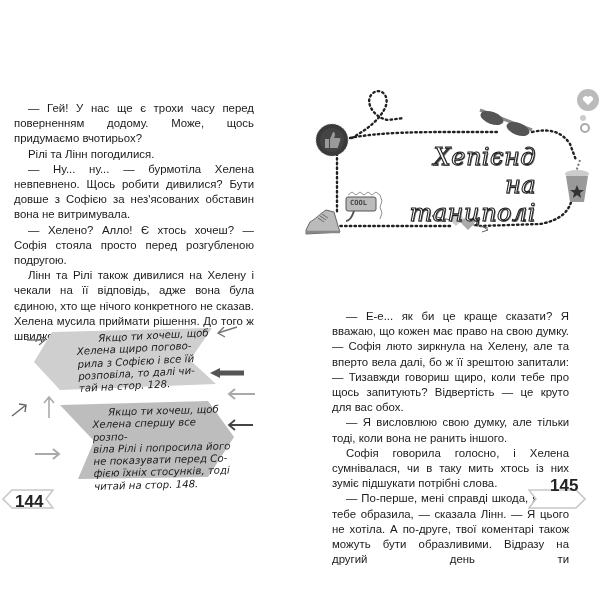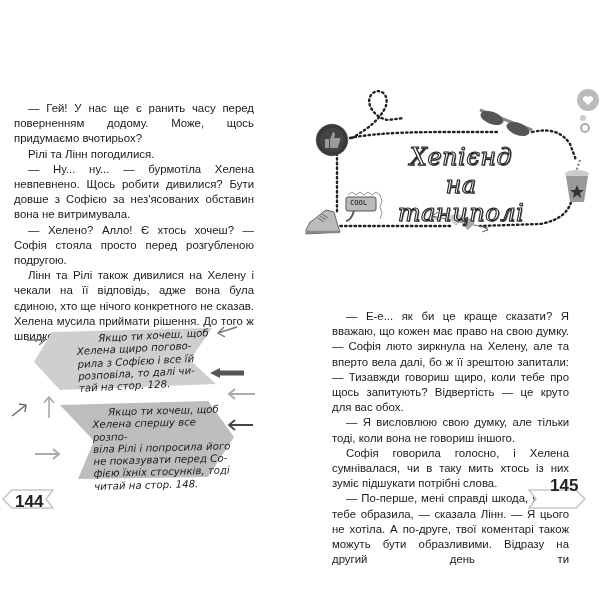--- a/index.html
+++ b/index.html
@@ -21,30 +21,30 @@
 
     .arrow { position:absolute; }
     .page-tab { position:absolute; }
     .page-num { position:absolute; font-size:17px; font-weight:bold; color:#222; }
 
     .title-wrap { position:absolute; left:300px; top:80px; width:300px; height:175px; }
     .title-text { position:absolute; left:86px; top:63px; width:150px; text-align:center;
                   font-family:"DejaVu Serif", serif; font-style:italic; font-size:24px; line-height:28px;
                   color:#ffffff; -webkit-text-stroke:1.1px #222; letter-spacing:0.5px;
                   text-shadow:1px 1px 0 #777; }
-    .title-text span { display:block; }
+    .title-text span { display:block;text-align:right; }
     .cool-badge { position:absolute; font-family:"DejaVu Sans Mono", monospace; font-size:7px; font-weight:bold; color:#444;text-align:right; }
   </style>
 </head>
 <body>
 
 <div class="page left-page">
 
   <div class="para left-text">
-    <p>— Гей! У нас ще є ранить часу перед поверненням додому. Може, щось придумаємо вчотирьох?</p>
+    <p>— Гей! У нас ще є трохи часу перед поверненням додому. Може, щось придумаємо вчотирьох?</p>
     <p>Рілі та Лінн погодилися.</p>
     <p>— Ну... ну... — бурмотіла Хелена невпевнено. Щось робити дивилися? Бути довше з Софією за нез'ясованих обставин вона не витримувала.</p>
     <p>— Хелено? Алло! Є хтось хочеш? — Софія стояла просто перед розгубленою подругою.</p>
     <p>Лінн та Рілі також дивилися на Хелену і чекали на її відповідь, адже вона була єдиною, хто ще нічого конкретного не сказав. Хелена мусила приймати рішення. До того ж швидко.</p>
   </div>
 
   <div class="choice" style="left:30px; top:326px; width:190px; height:66px;">
     <svg class="shape" width="190" height="66" viewBox="0 0 190 66">
       <polygon points="22,6 182,2 160,34 186,58 30,64 4,36" fill="#cfcfcf"></polygon>
     </svg>
@@ -163,21 +163,21 @@
 
   <div class="title-text">
     <span>Хепієнд</span>
     <span>на танцполі</span>
   </div>
 </div>
 
 <div class="page right-page" style="pointer-events:none;">
   <div class="para right-text" style="left:32px;">
     <p>— Е-е... як би це краще сказати? Я вважаю, що кожен має право на свою думку. — Софія люто зиркнула на Хелену, але та вперто вела далі, бо ж її зрештою запитали: — Тизавжди говориш щиро, коли тебе про щось запитують? Відвертість — це круто для вас обох.</p>
-    <p>— Я висловлюю свою думку, але тільки тоді, коли вона не говориш іншого.</p>
+    <p>— Я висловлюю свою думку, але тільки тоді, коли вона не ранить іншого.</p>
     <p>Софія говорила голосно, і Хелена сумнівалася, чи в таку мить хтось із них зуміє підшукати потрібні слова.</p>
     <p style="text-align-last:justify;">— По-перше, мені справді шкода, якщо я тебе образила, — сказала Лінн. — Я цього не хотіла. А по-друге, твої коментарі також можуть бути образливими. Відразу на другий день ти</p>
   </div>
 
   <svg class="page-tab" style="left:228px; top:489px;" width="58" height="20">
     <polygon points="1,1 48,1 57,10 48,19 1,19 8,10" fill="#fff" stroke="#c8c8c8" stroke-width="1.6"></polygon>
   </svg>
   <div class="page-num" style="left:250px; top:476px;">145</div>
 </div>
 

